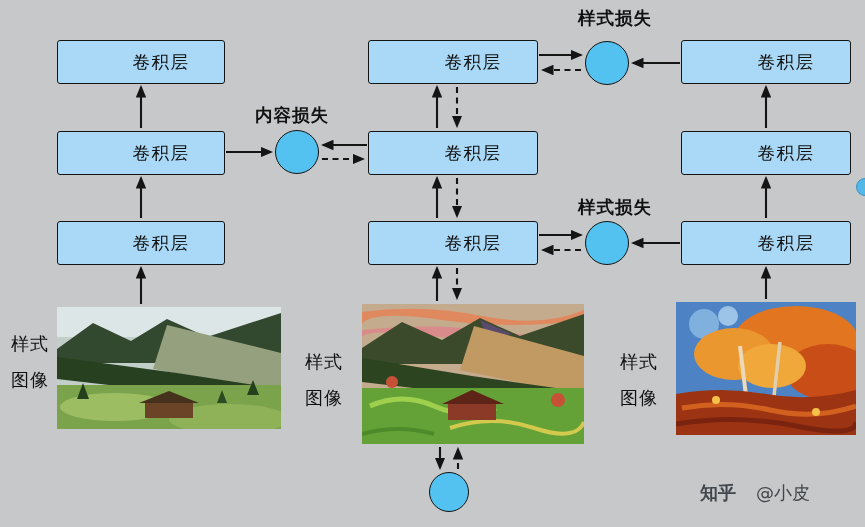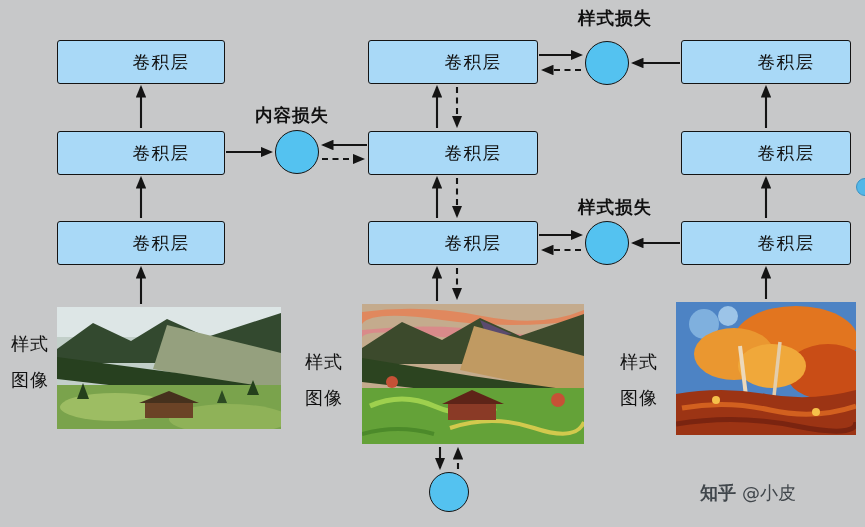--- a/index.html
+++ b/index.html
@@ -29,21 +29,21 @@
   }
   .photo{position:absolute;display:block;}
   .edge-dot{
     position:absolute;width:18px;height:18px;border-radius:50%;
     background:#53b7e8;border:1px solid #3a92c4;box-sizing:border-box;
   }
   .watermark{
     position:absolute;left:700px;top:481px;font-size:18px;color:#40464b;
     white-space:nowrap;
   }
-  .watermark .brand{font-weight:bold;margin-right:6px;}
+  .watermark .brand{font-weight:bold;margin-right:20px;}
 </style>
 </head>
 <body>
 
 <div class="canvas">
 
   <svg class="arrows" viewBox="0 0 865 527">
     <defs>
       <marker id="ah" markerWidth="6" markerHeight="5" refX="5" refY="2.5" orient="auto">
         <path d="M0,0 L6,2.5 L0,5 Z" fill="#141414"></path>

